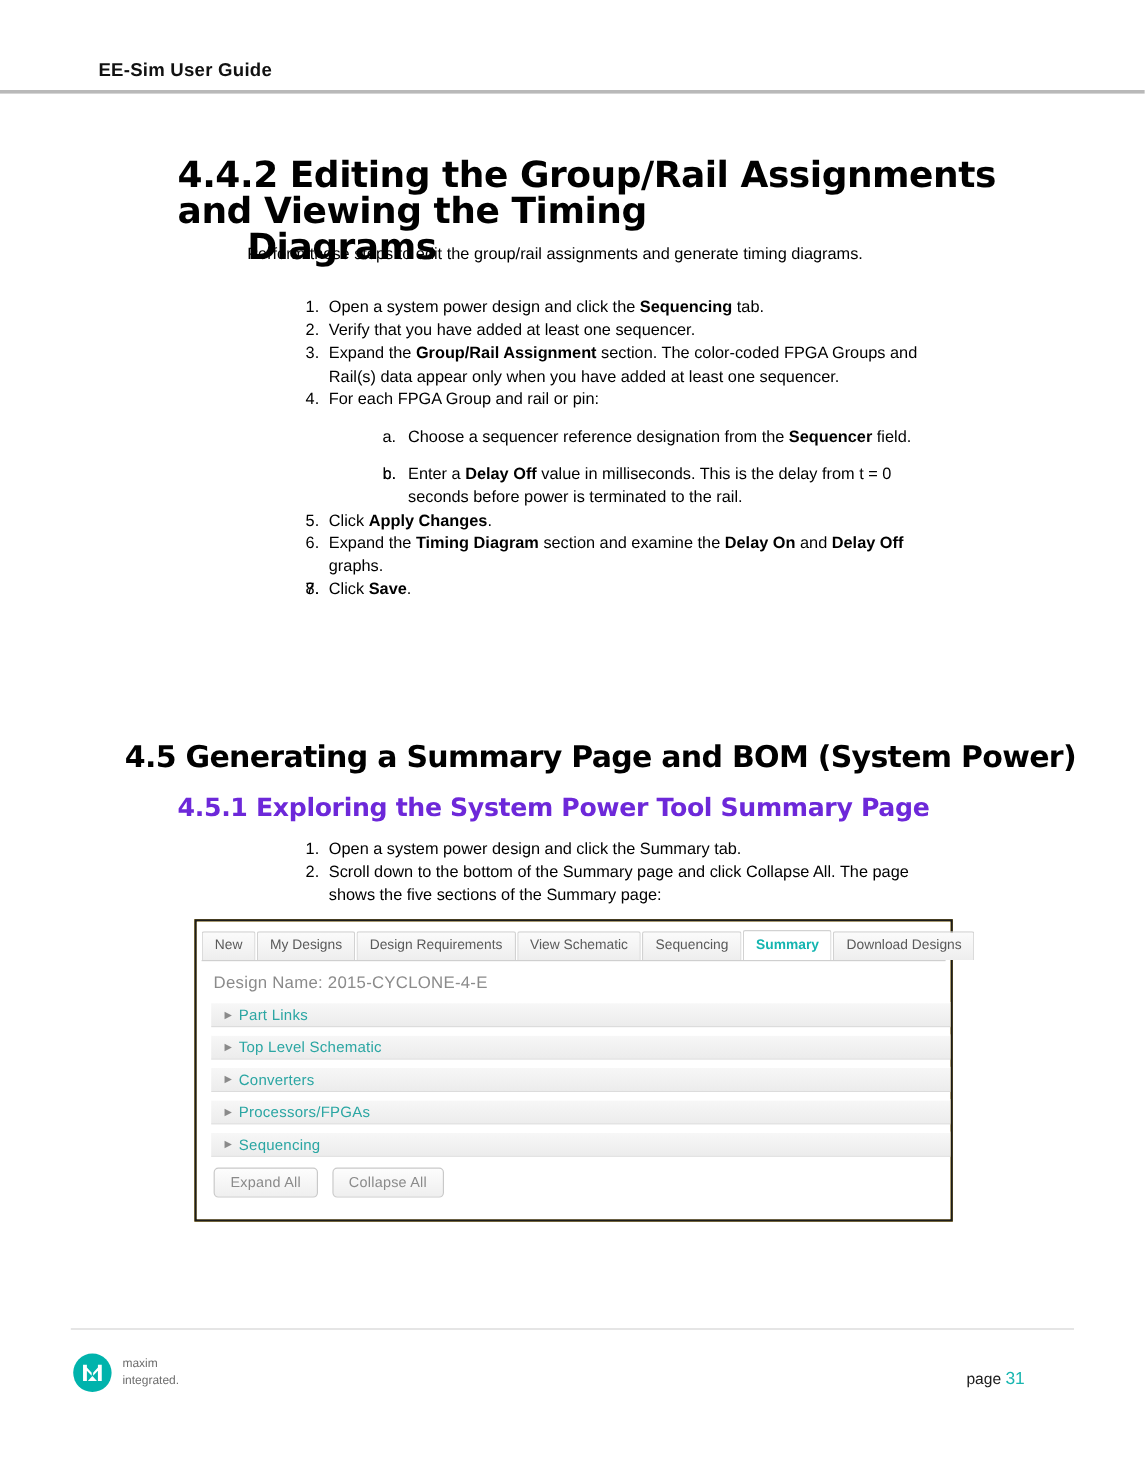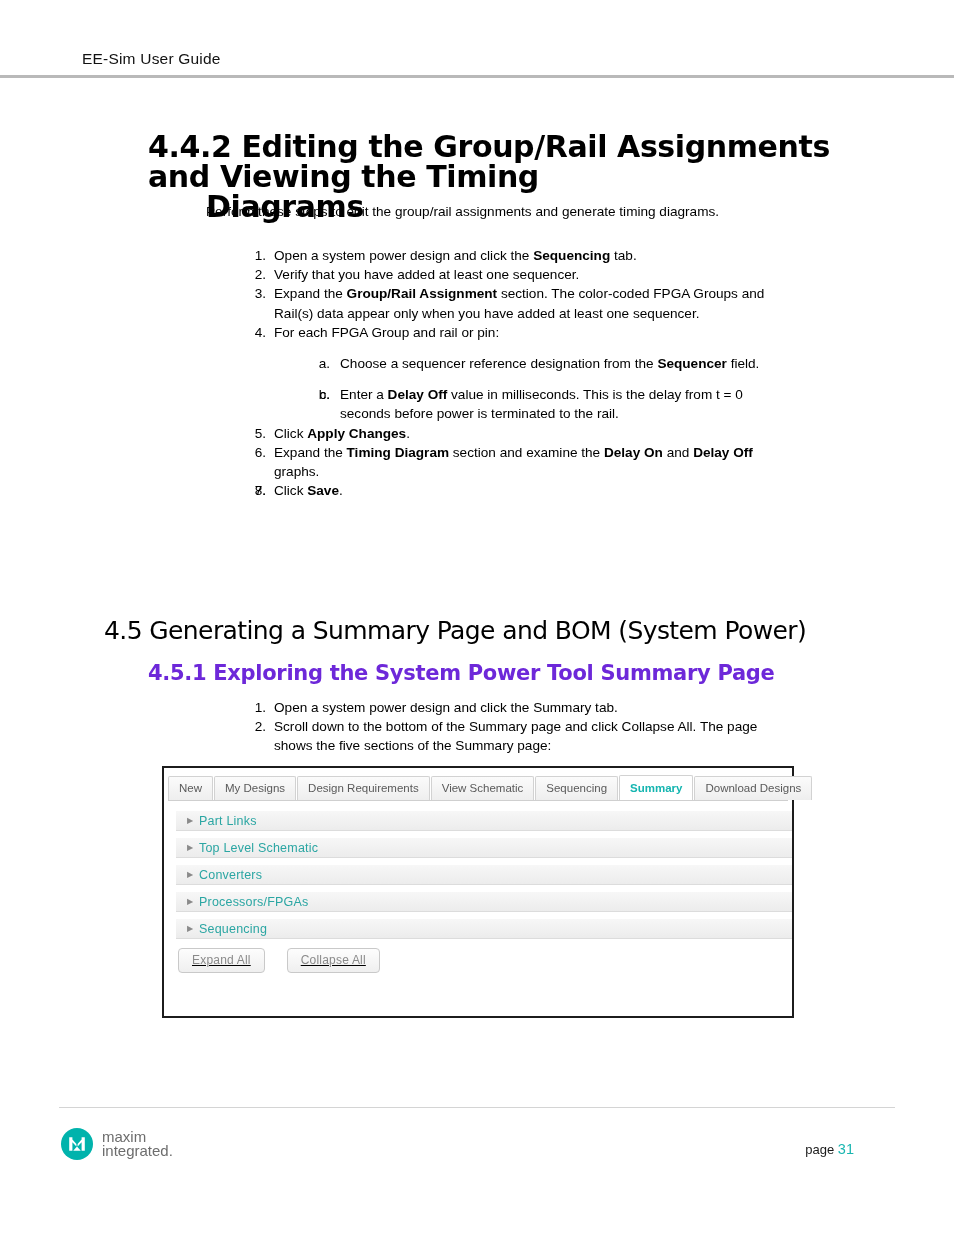--- a/index.html
+++ b/index.html
@@ -19,21 +19,21 @@
     position: absolute;
     left: 0; top: 0;
     width: 954px;
     height: 78px;
   }
   .page-header .title {
     position: absolute;
     left: 82px;
     top: 50px;
     font-size: 15.5px;
-    font-weight: normal;
+    font-weight: bold;
     letter-spacing: 0.2px;
     color: #111;
   }
   .header-rule {
     position: absolute;
     left: 0;
     top: 75px;
     width: 954px;
     height: 3px;
     background: #b9b9b9;
@@ -55,21 +55,21 @@
     text-indent: 0;
   }
   .h2.sec442 .cont { display: block; padding-left: 58px; }
 
   .h1 {
     position: absolute;
     left: 104px;
     top: 615px;
     width: 800px;
     font-family: "DejaVu Sans", sans-serif;
-    font-weight: normal;
+    font-weight: bold;
     font-size: 25px;
     line-height: 32px;
     letter-spacing: -0.6px;
     color: #000;
   }
   .h3 {
     position: absolute;
     left: 148px;
     top: 658px;
     width: 780px;
@@ -202,22 +202,21 @@
   }
   .sec-row .sec-label {
     font-size: 12.5px;
     color: #2ba6a3;
     letter-spacing: 0.2px;
   }
 
   .btnrow {
     margin: 9px 0 0 14px;
     display: flex;
-    gap: 22px;
-    text-decoration: underline;
+    gap: 12px;
   }
   .shot-btn {
     font-family: "Liberation Sans", sans-serif;
     font-size: 12px;
     color: #8a8a8a;
     background: linear-gradient(#fdfdfd, #efefef);
     border: 1px solid #c9c9c9;
     border-radius: 4px;
     padding: 4px 13px 5px 13px;
     letter-spacing: 0.2px;
@@ -243,21 +242,21 @@
     width: 32px;
     height: 32px;
     border-radius: 50%;
     background: #00b3ac;
     display: flex;
     align-items: center;
     justify-content: center;
   }
   .logo-text {
     margin-left: 9px;
-    font-size: 15px;
+    font-size: 10px;
     line-height: 14.5px;
     color: #6d6d6d;
   }
   .pagenum {
     position: absolute;
     right: 100px;
     top: 1141px;
     font-size: 13px;
     color: #1a1a1a;
   }
@@ -308,20 +307,21 @@
     <div class="tabbar" id="shot-tabbar">
         <div class="tab">New</div>
         <div class="tab">My Designs</div>
         <div class="tab">Design Requirements</div>
         <div class="tab">View Schematic</div>
         <div class="tab">Sequencing</div>
         <div class="tab active">Summary</div>
         <div class="tab">Download Designs</div>
       </div>
 
+    <div class="design-name">Design Name: 2015-CYCLONE-4-E</div>
 
     <div class="sections" id="shot-sections">
         <div class="sec-row">
           <span class="caret">▶</span>
           <span class="sec-label">Part Links</span>
         </div>
         <div class="sec-row">
           <span class="caret">▶</span>
           <span class="sec-label">Top Level Schematic</span>
         </div>

